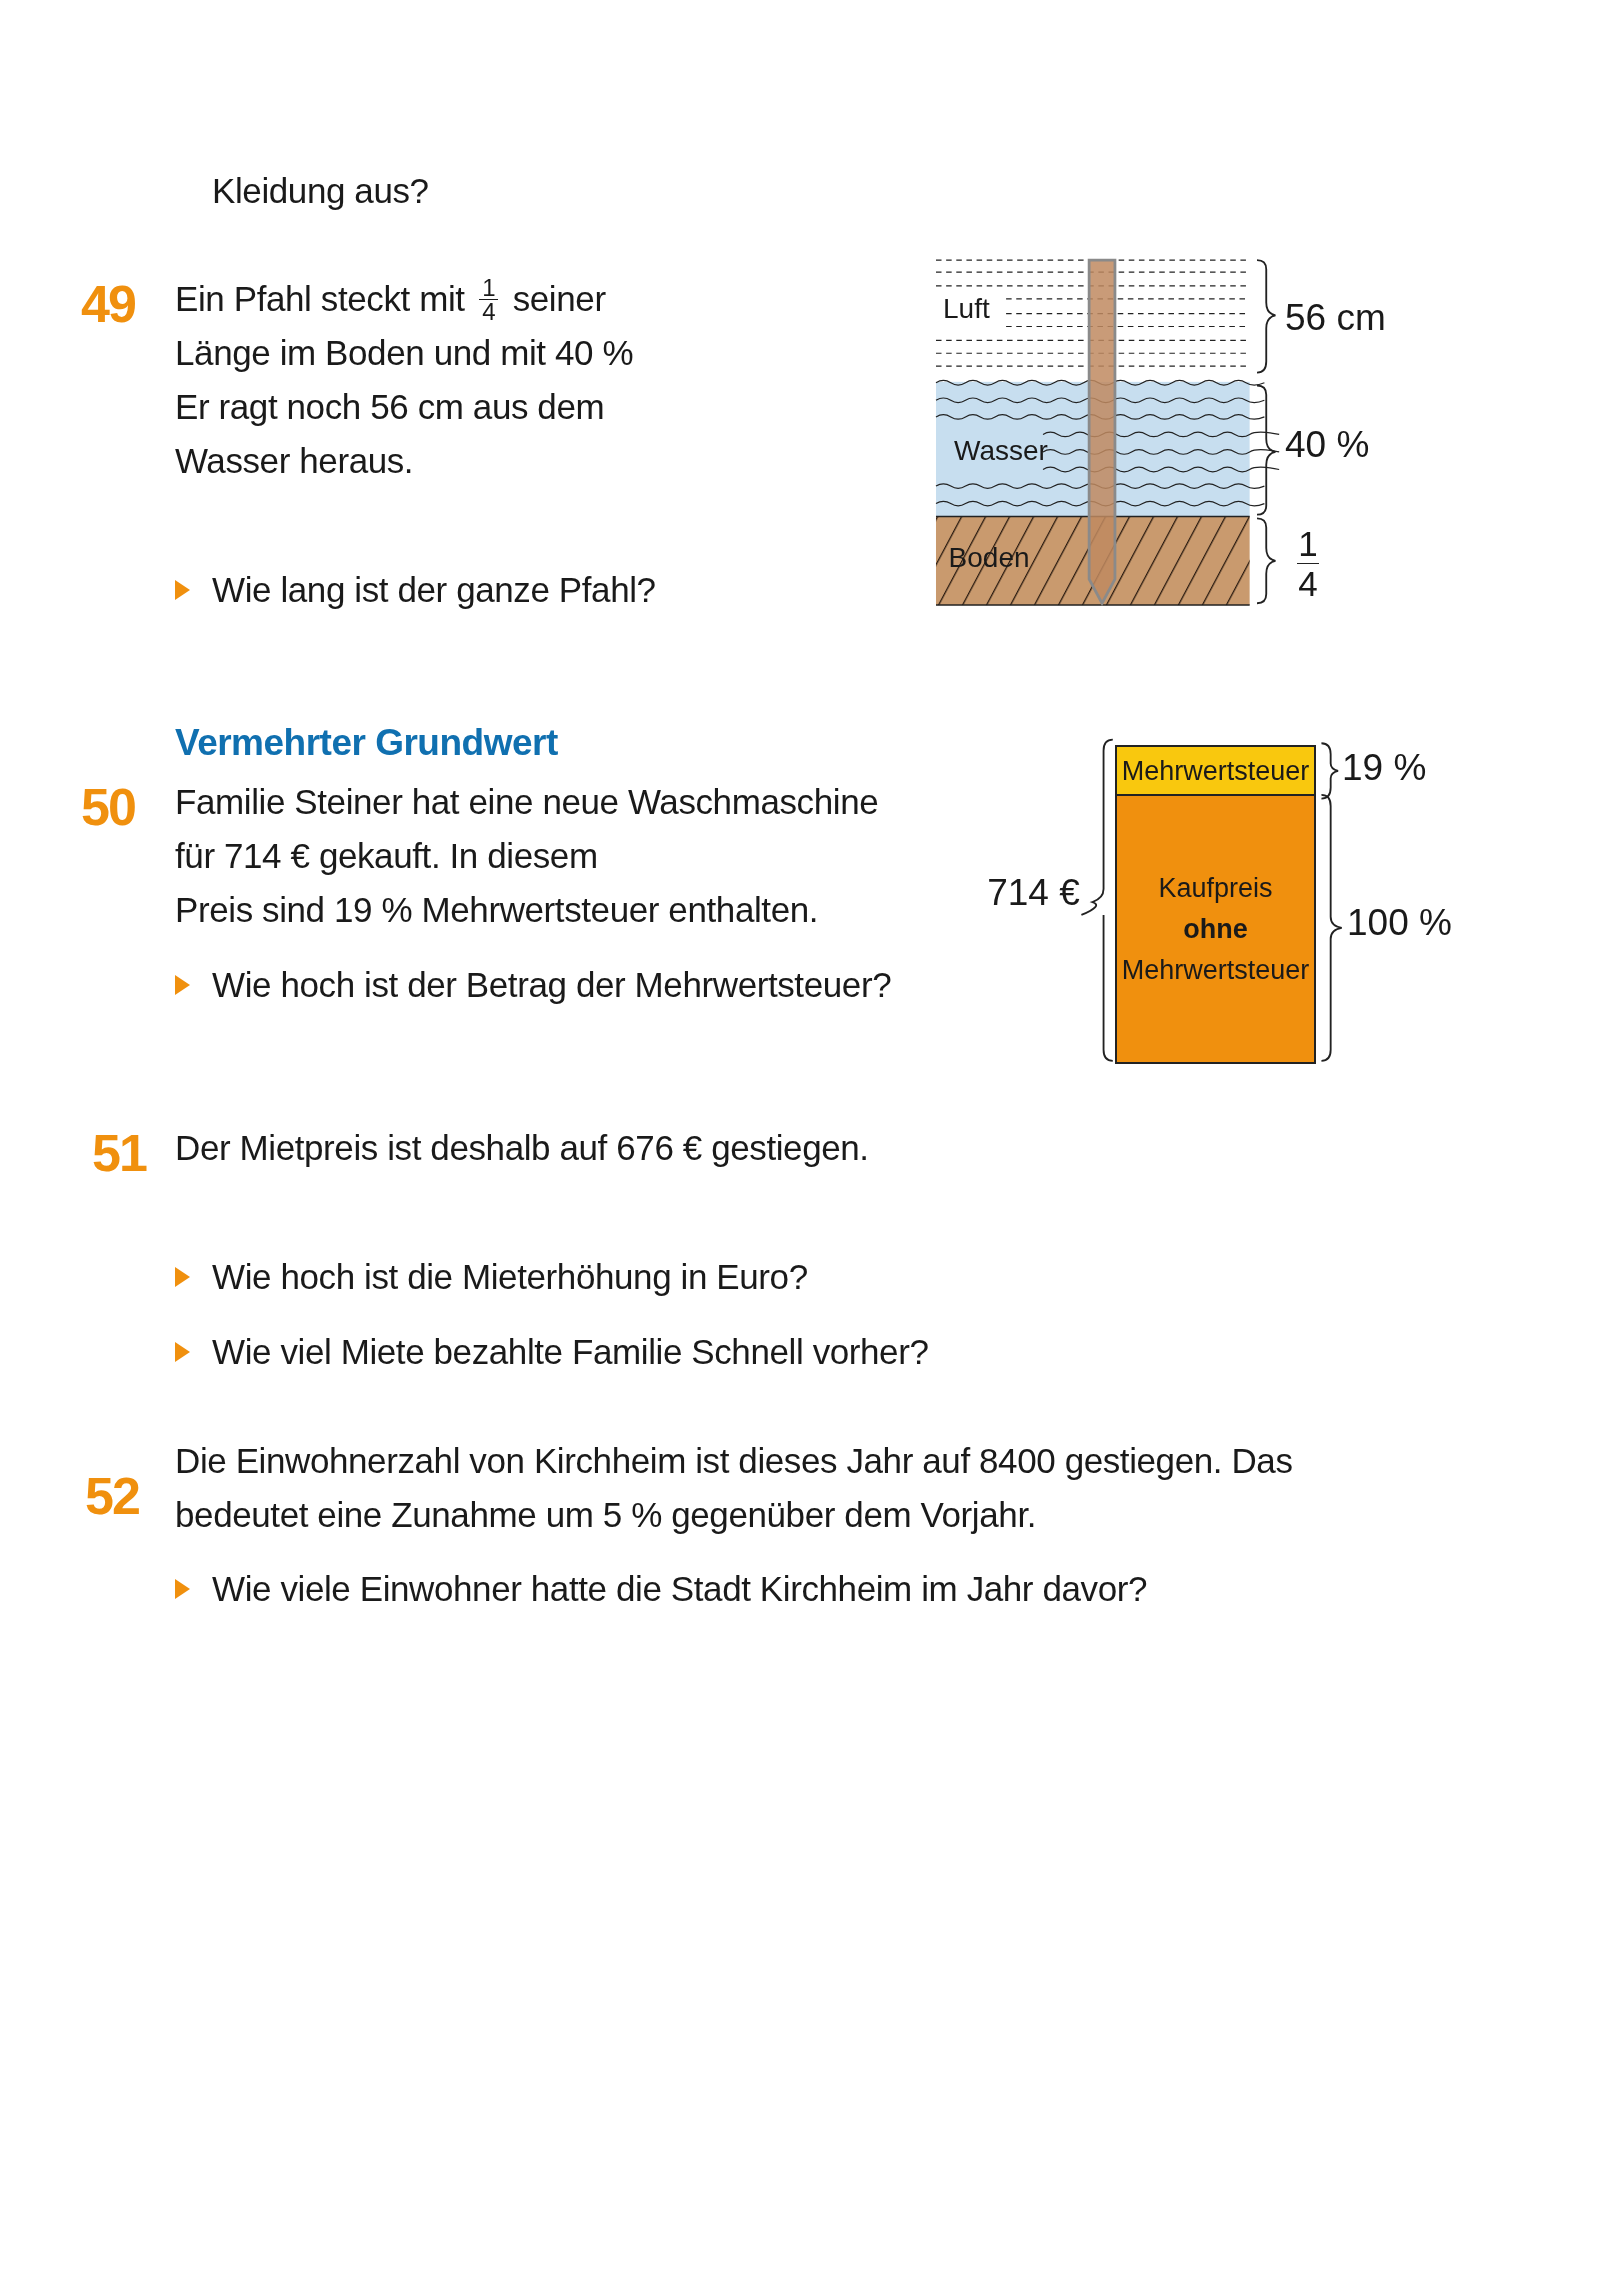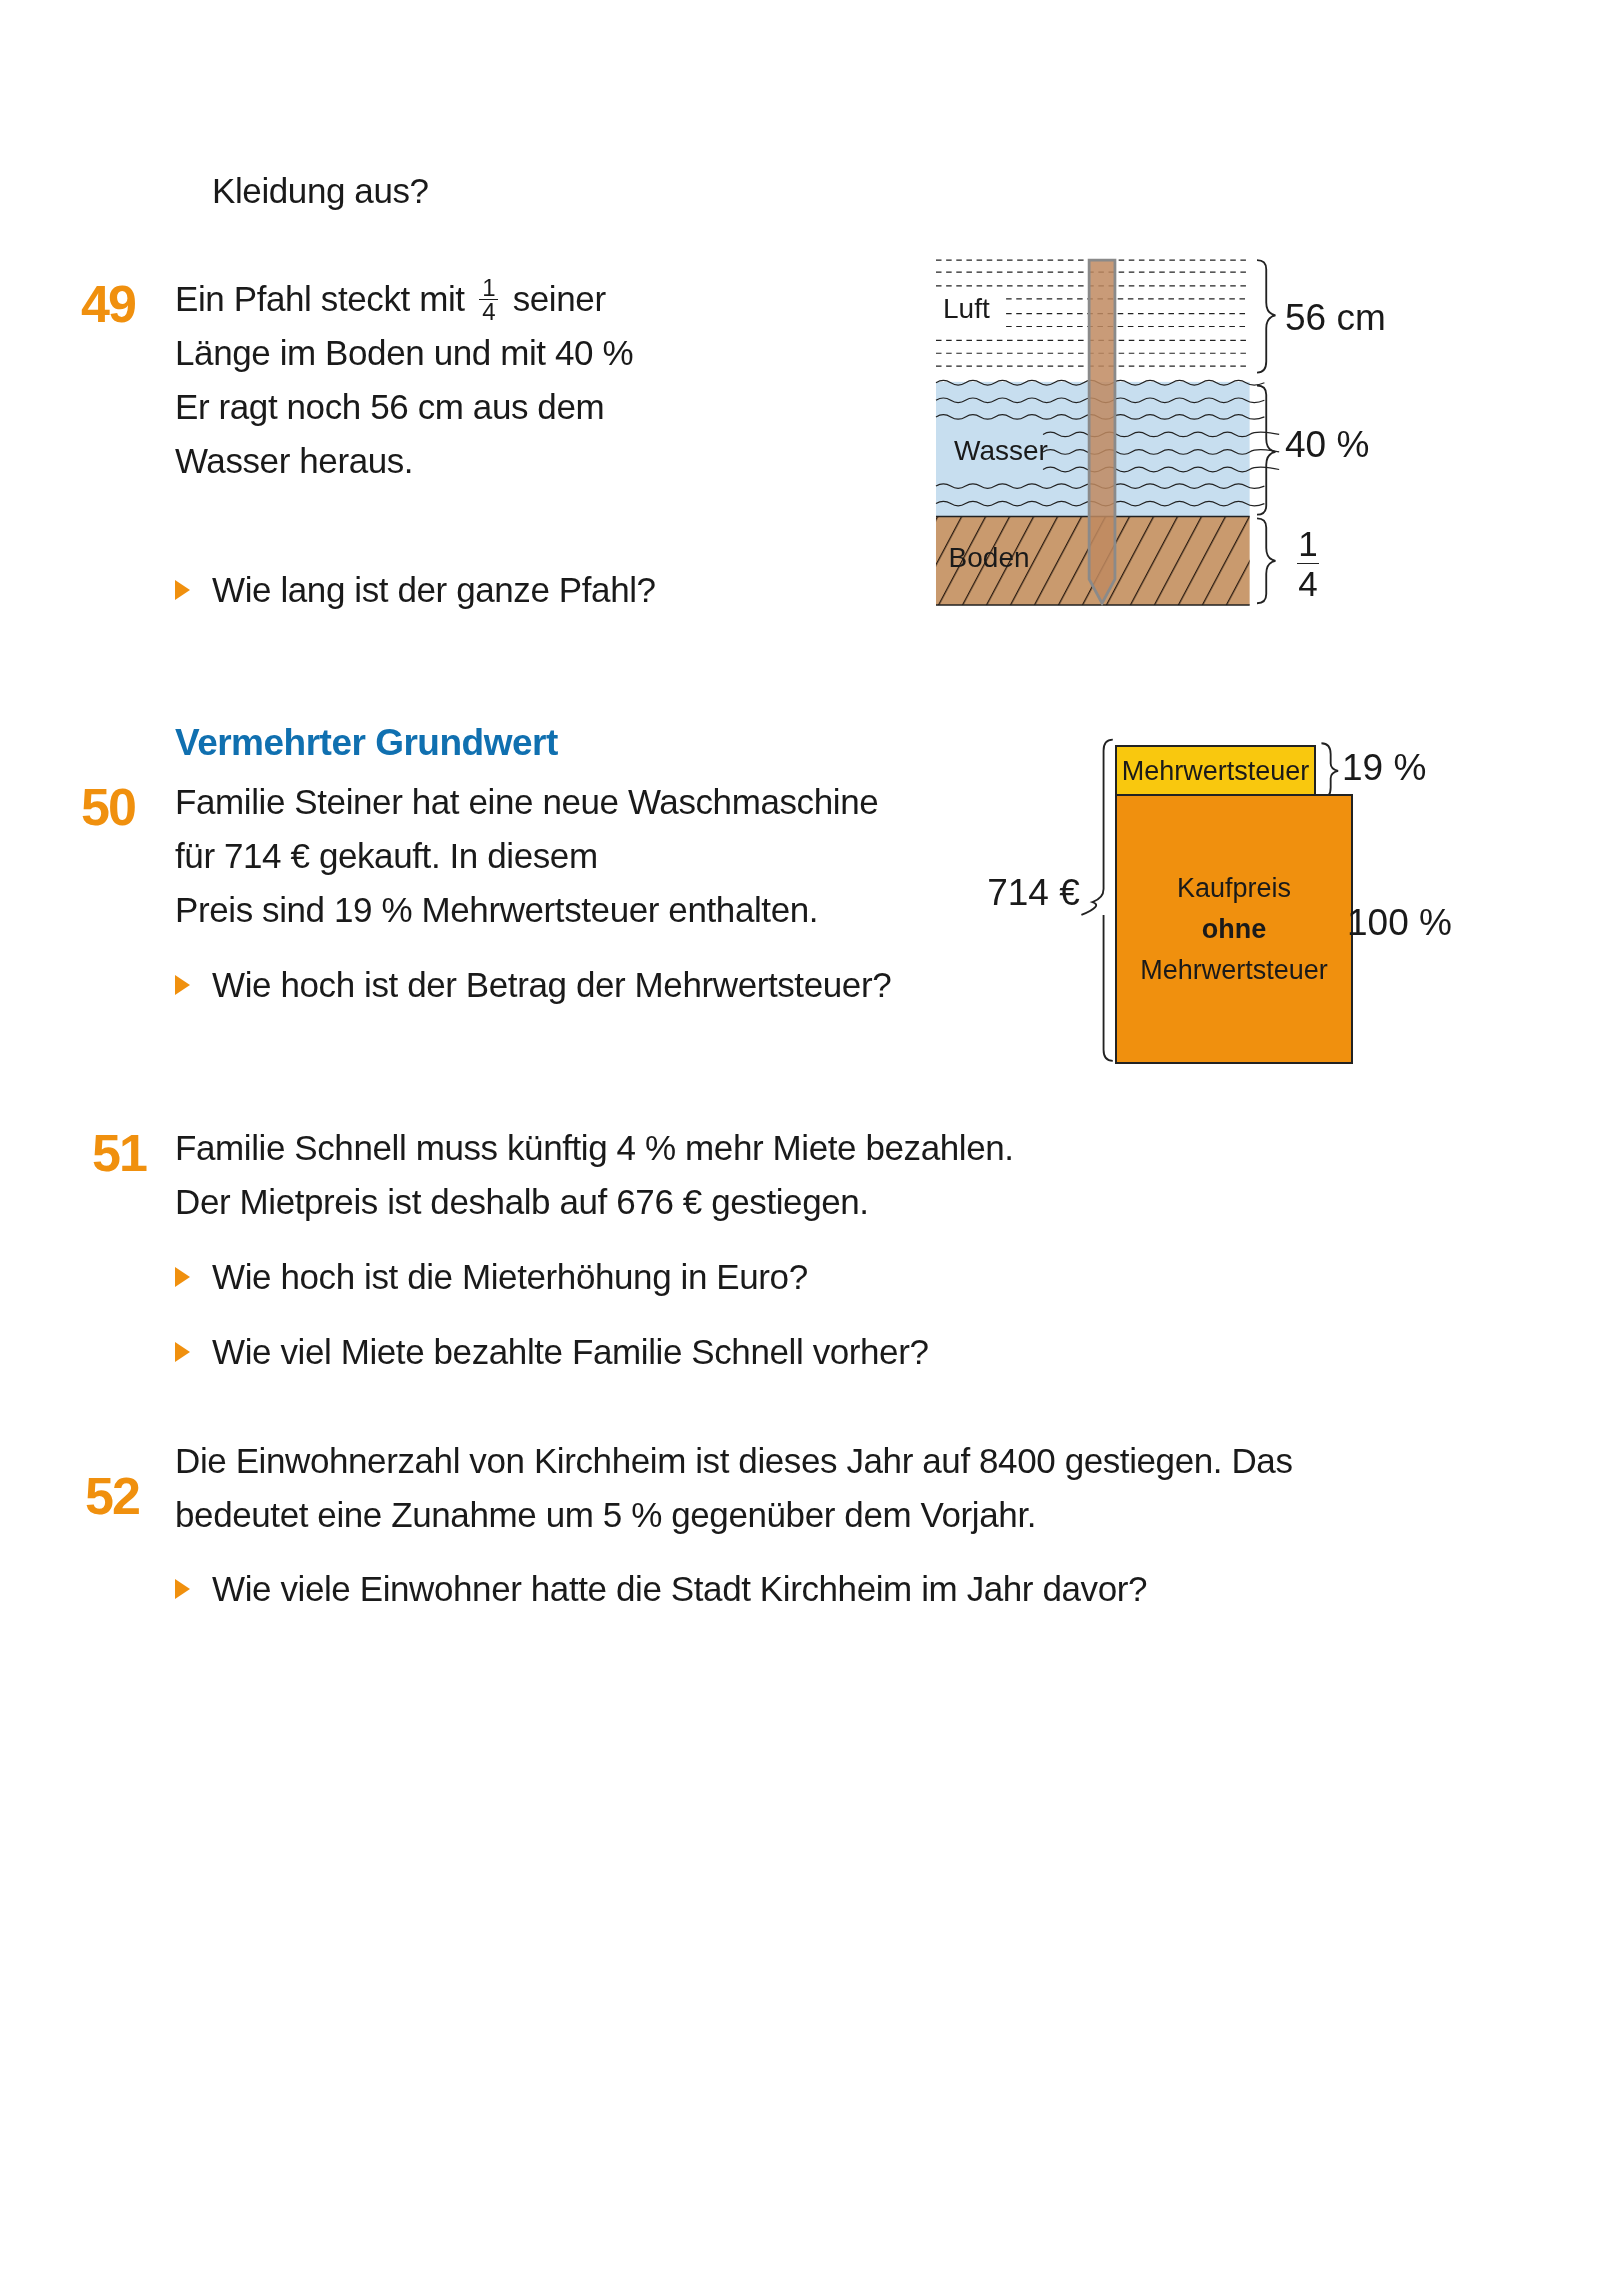--- a/index.html
+++ b/index.html
@@ -114,32 +114,31 @@
     <g fill="none" stroke="#222" stroke-width="2">
       <path d="M146 6 q-10 0 -10 12 l0 150 q0 10 -12 14 q12 4 -12 14 l0 0 M136 196 l0 146 q0 12 10 12"></path>
       <path d="M136 182 q0 14 -12 0" stroke="none"></path>
       <path d="M372 10 q10 0 10 12 l0 10 q0 6 8 8 q-8 2 -8 8 l0 10 q0 12 -10 12"></path>
       <path d="M372 66 q10 0 10 12 l0 120 q0 10 12 12 q-12 2 -12 12 l0 120 q0 12 -10 12"></path>
     </g>
   </svg>
   <div class="abs" style="left:137px; top:11px; width:201px; height:52px; background:#f9c80e; border:2.8px solid #222; box-sizing:border-box; display:flex; align-items:center; justify-content:center; font-size:27px;">
     <span>Mehrwertsteuer</span>
   </div>
-  <div class="abs" style="left:137px; top:60px; width:238px; height:270px; background:#f0900e; border:2.8px solid #222; box-sizing:border-box; display:flex; flex-direction:column; align-items:center; justify-content:center; font-size:27px; line-height:41px;">
+  <div class="abs" style="left:137px; top:60px; width:201px; height:270px; background:#f0900e; border:2.8px solid #222; box-sizing:border-box; display:flex; flex-direction:column; align-items:center; justify-content:center; font-size:27px; line-height:41px;">
     <span>Kaufpreis</span>
     <span style="font-weight:bold;">ohne</span>
     <span>Mehrwertsteuer</span>
   </div>
   <div class="abs blabel" style="left:364px; top:13px;">19 %</div>
   <div class="abs blabel" style="left:369px; top:168px;">100 %</div>
 </div>
 
 <div class="abs num" style="left:92px; top:1126px;">51</div>
 <div class="abs" style="left:175px; top:1121px;">
-  <div class="txt">Familie Schnell muss künftig 4 % mehr Miete bezahlen.</div>
   <div class="txt">Der Mietpreis ist deshalb auf 676 € gestiegen.</div>
 </div>
 <div class="abs txt" style="left:175px; top:1250px;">
   <span class="bullet"></span><span>Wie hoch ist die Mieterhöhung in Euro?</span>
 </div>
 <div class="abs txt" style="left:175px; top:1325px;">
   <span class="bullet"></span><span>Wie viel Miete bezahlte Familie Schnell vorher?</span>
 </div>
 
 <div class="abs num" style="left:85px; top:1438px;margin-top:31px;">52</div>

